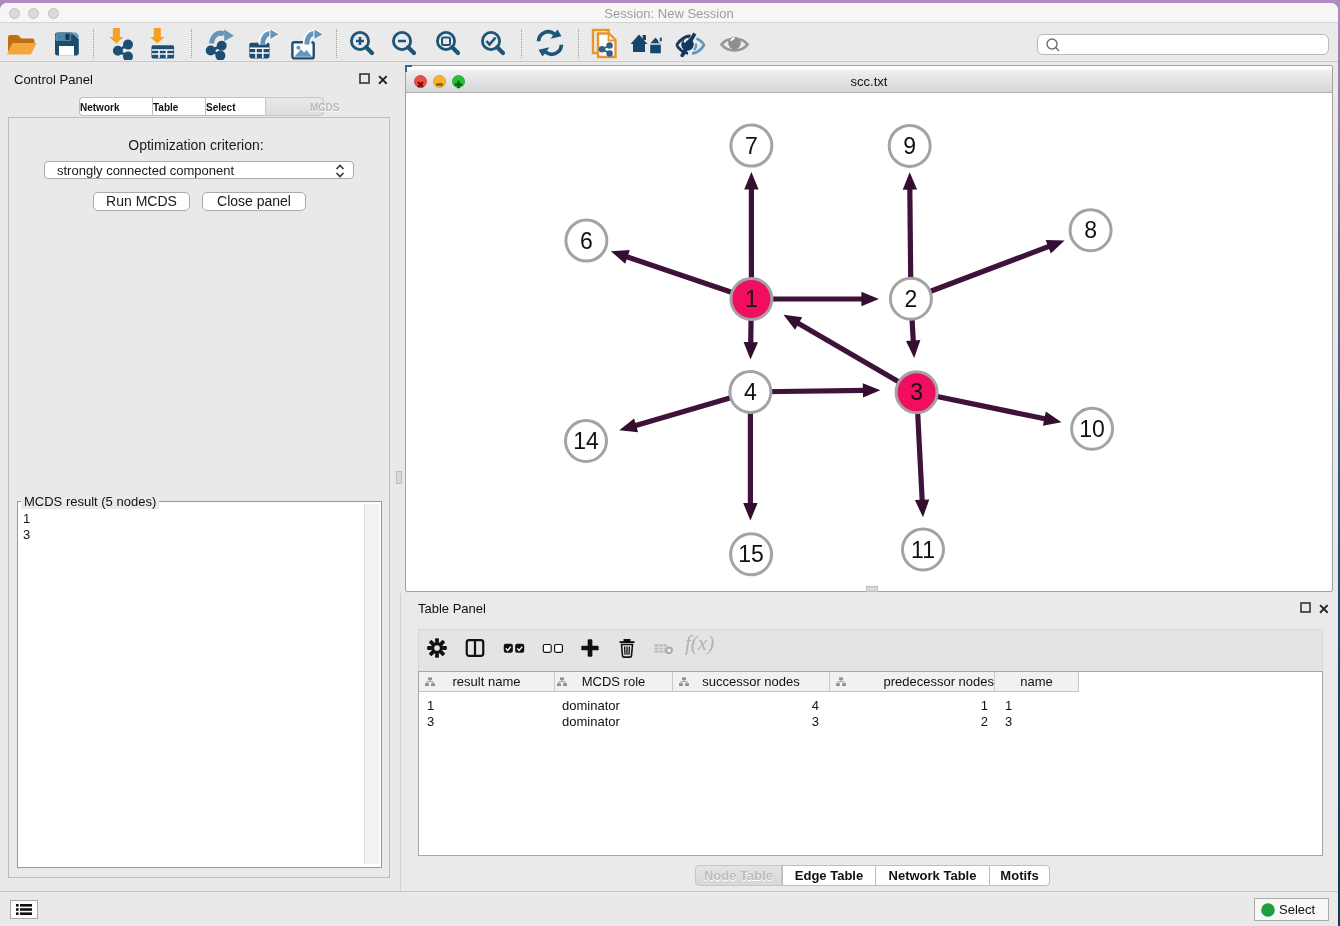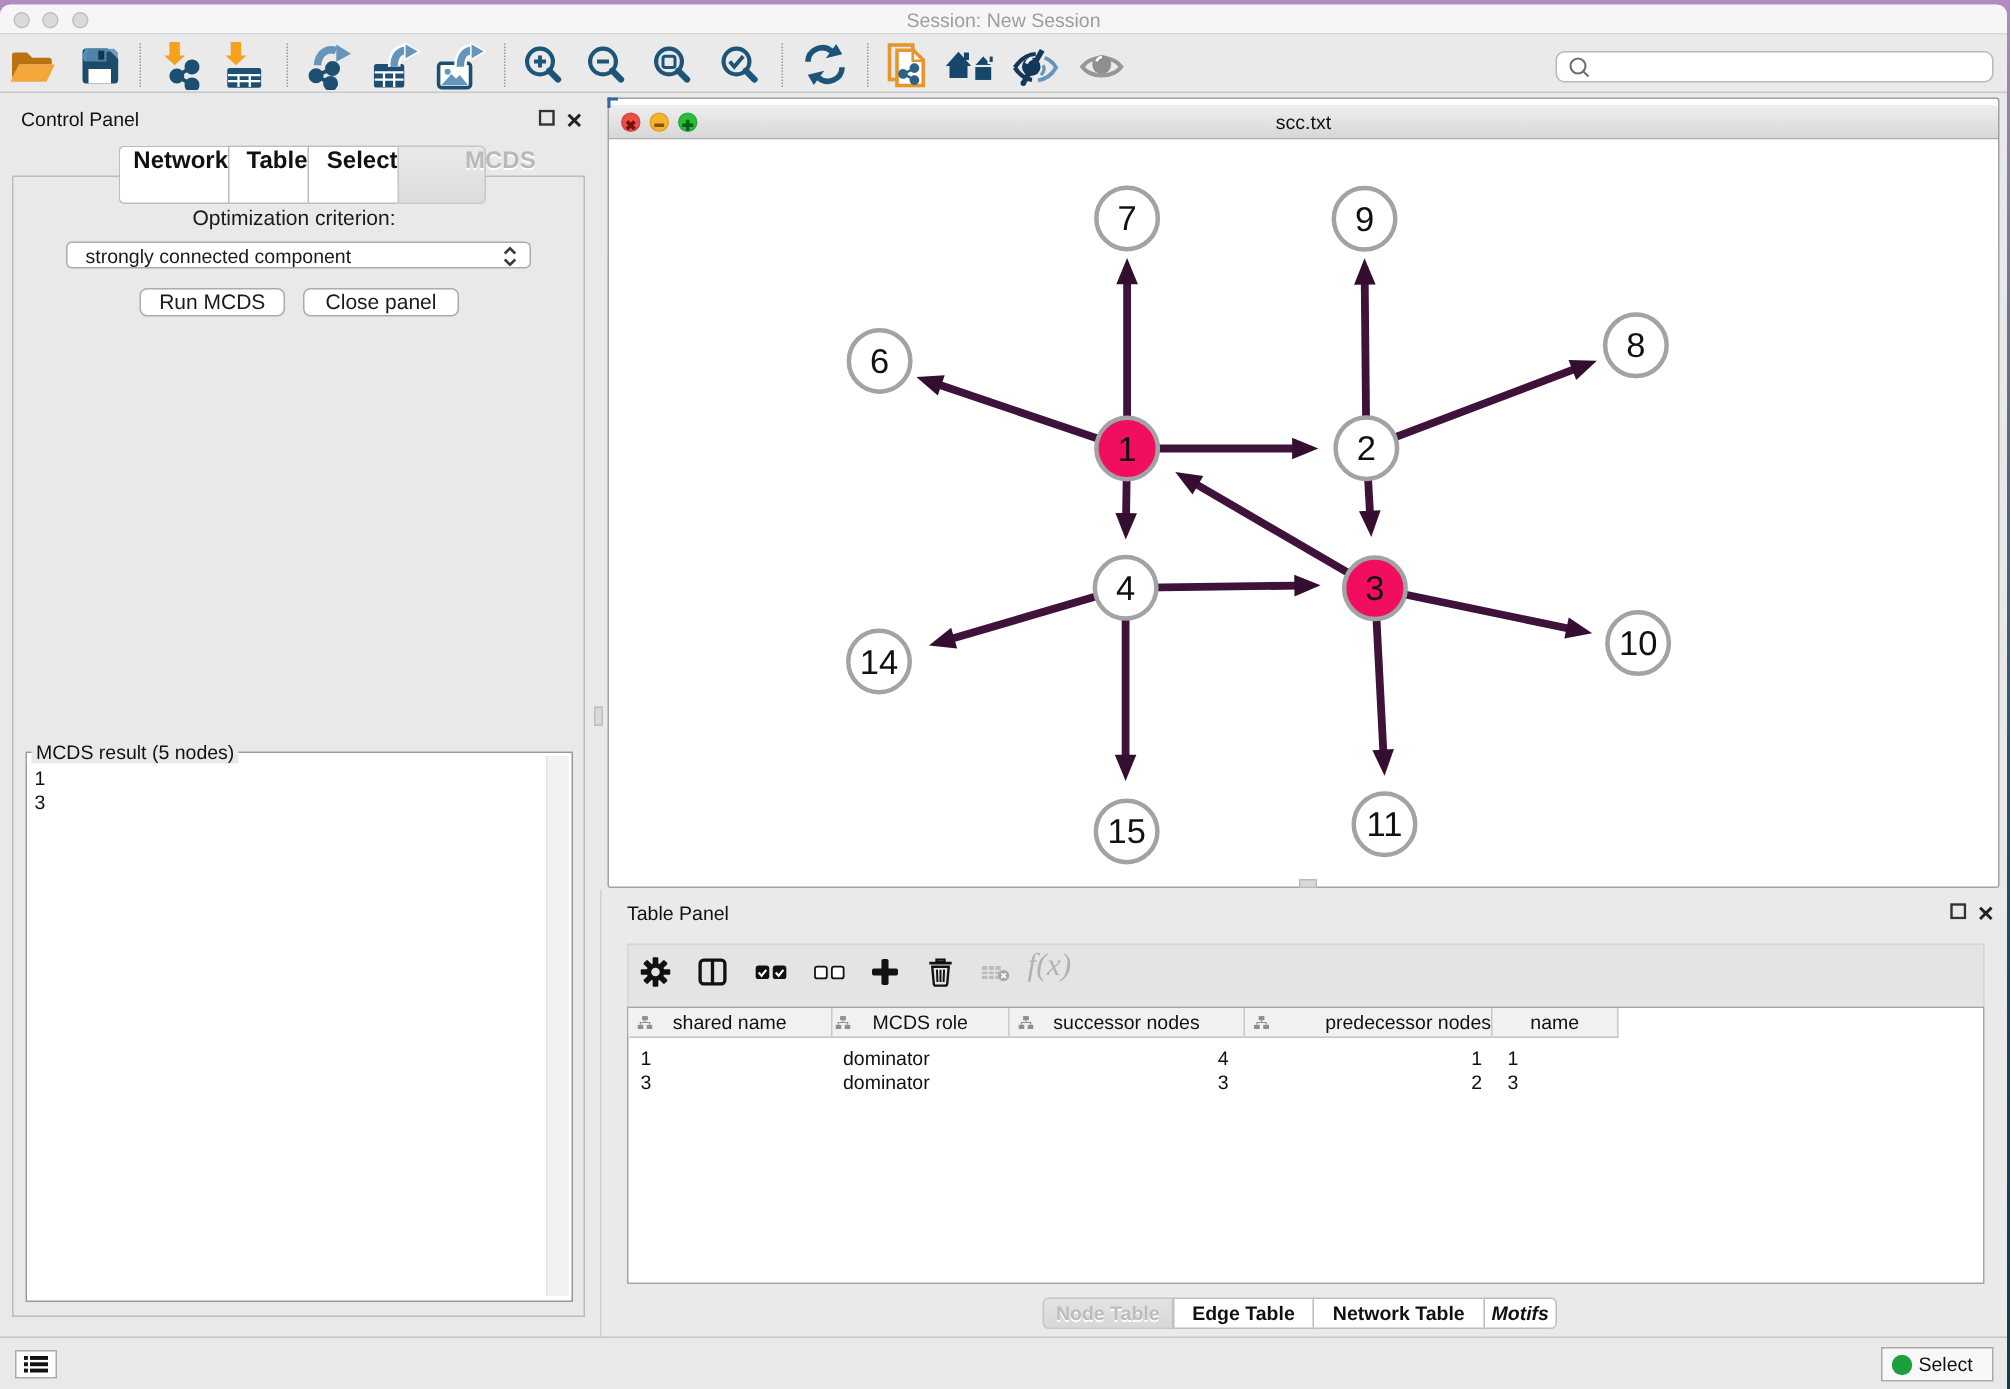--- a/index.html
+++ b/index.html
@@ -11,21 +11,21 @@
 .title-text { position:absolute; top:3px; width:100%; text-align:center; font-size:13px; color:#9d9d9d; }
 .toolbar { position:absolute; left:0; top:21px; width:100%; height:38px; background:#eaeaea; border-bottom:1px solid #c9c9c9; }
 .sep { position:absolute; top:5px; height:29px; width:0; border-left:1px dotted #999; }
 .ticon { position:absolute; top:4px; }
 .searchbox { position:absolute; left:1037px; top:9.5px; width:292px; height:21px; background:#fff; border:1px solid #b9b9b9; border-radius:6px; }
 
 .cpanel { position:absolute; left:0; top:59px; width:392px; height:829px; background:#e9e9e9; }
 .cp-title { position:absolute; left:14px; top:10px; font-size:13px; color:#111; }
 .panel-glyphs { position:absolute; top:9px; font-size:13px; color:#222; }
 .tabrow { position:absolute; top:35px; left:79px; height:21px; display:flex; }
-.tab { height:39px; font-size:16px; font-weight:bold; color:#111; background:#fff; border:1px solid #bdbdbd; border-right:none; line-height:20px; text-align:right; }
+.tab { height:19px; font-size:10px; font-weight:bold; color:#111; background:#fff; border:1px solid #bdbdbd; border-right:none; line-height:20px; text-align:left; }
 .tab.first { border-radius:4px 0 0 4px; }
 .tab.sel { background:linear-gradient(#e9e9e9,#dcdcdc); color:#b9b9b9; text-shadow:0 1px 0 #fff; border:1px solid #c6c6c6; border-radius:0 4px 4px 0;padding-left:44px; }
 .cp-content { position:absolute; left:8px; top:55px; width:382px; height:761px; background:#e9e9e9; border:1px solid #bcbcbc; }
 .opt-label { position:absolute; top:75px; width:100%; text-align:center; font-size:14px; color:#1a1a1a; }
 .combo { position:absolute; left:44px; top:99px; width:310px; height:18px; background:#fff; border:1px solid #ababab; border-radius:4px; font-size:13px; color:#1a1a1a; line-height:17px; padding-left:12px; }
 .btn { position:absolute; height:19px; background:#fff; border:1px solid #ababab; border-radius:5px; font-size:14px; color:#1a1a1a; text-align:center; line-height:17px; }
 .fieldset { position:absolute; left:17px; top:439px; width:365px; height:367px; border:1px solid #999; background:#fff; }
 .fieldset-label { position:absolute; left:21px; top:432px; font-size:13px; color:#111; background:#e9e9e9; padding:0 3px; }
 .mcds-text { position:absolute; left:5px; top:9px; font-size:13px; color:#111; line-height:16px; }
 .scrolltrack { position:absolute; right:2px; top:2px; width:15px; height:360px; background:#f2f2f2; border-left:1px solid #e2e2e2; }
@@ -409,21 +409,21 @@
             <line x1="12.8" y1="9" x2="12.8" y2="20"></line>
           </g>
         <circle cx="20.5" cy="17" r="4.8" fill="#a9a9a9"></circle>
         <path d="M18.6 15.1 l3.8 3.8 M22.4 15.1 l-3.8 3.8" stroke="#fff" stroke-width="1.5"></path>
       </svg>
 
       <div style="position:absolute;left:266px;top:1px;width:38px;font-family:'Liberation Serif',serif;font-style:italic;font-size:21px;color:#b2b2b2;">f(x)</div>
     </div>
     <div class="tbl" id="tbl">
       <div class="thead" style="left:0; width:660px;">
-        <div class="th" style="left:0; width:136px;">shared name</div>
+        <div class="th" style="left:0; width:136px;">result name</div>
         <div class="th" style="left:136px; width:118px;">MCDS role</div>
         <div class="th" style="left:254px; width:157px;">successor nodes</div>
         <div class="th" style="left:411px; width:165px;text-align:right;">predecessor nodes</div>
         <div class="th" style="left:576px; width:84px;">name</div>
       </div>
       <svg class="sorticon" style="position:absolute;left:6px;top:5px;" width="10" height="10" viewBox="0 0 13 12">
           <g fill="#8f8f8f">
             <rect x="4" y="0" width="5" height="3.6"></rect>
             <rect x="0" y="7.6" width="5" height="3.6"></rect>
             <rect x="8" y="7.6" width="5" height="3.6"></rect>
@@ -462,21 +462,21 @@
       <div class="td" style="left:300px; top:42px; width:100px; text-align:right;">3</div>
       <div class="td" style="left:469px; top:26px; width:100px; text-align:right;">1</div>
       <div class="td" style="left:469px; top:42px; width:100px; text-align:right;">2</div>
       <div class="td" style="left:586px; top:26px;">1</div>
       <div class="td" style="left:586px; top:42px;">3</div>
     </div>
     <div class="btabs">
       <div class="btab sel" style="width:87px;">Node Table</div>
       <div class="btab" style="width:93px;">Edge Table</div>
       <div class="btab" style="width:114px;">Network Table</div>
-      <div class="btab last" style="width:49px;font-style:italic;">Motifs</div>
+      <div class="btab last" style="width:61px;">Motifs</div>
     </div>
   </div>
 
   <div class="statusbar">
     <div class="sb-btn"><svg width="26" height="17" viewBox="0 0 26 17">
           <g fill="#111">
             <rect x="5" y="3" width="2.6" height="2.6"></rect>
             <rect x="9" y="3" width="12" height="2.6"></rect>
             <rect x="5" y="7.2" width="2.6" height="2.6"></rect>
             <rect x="9" y="7.2" width="12" height="2.6"></rect>

